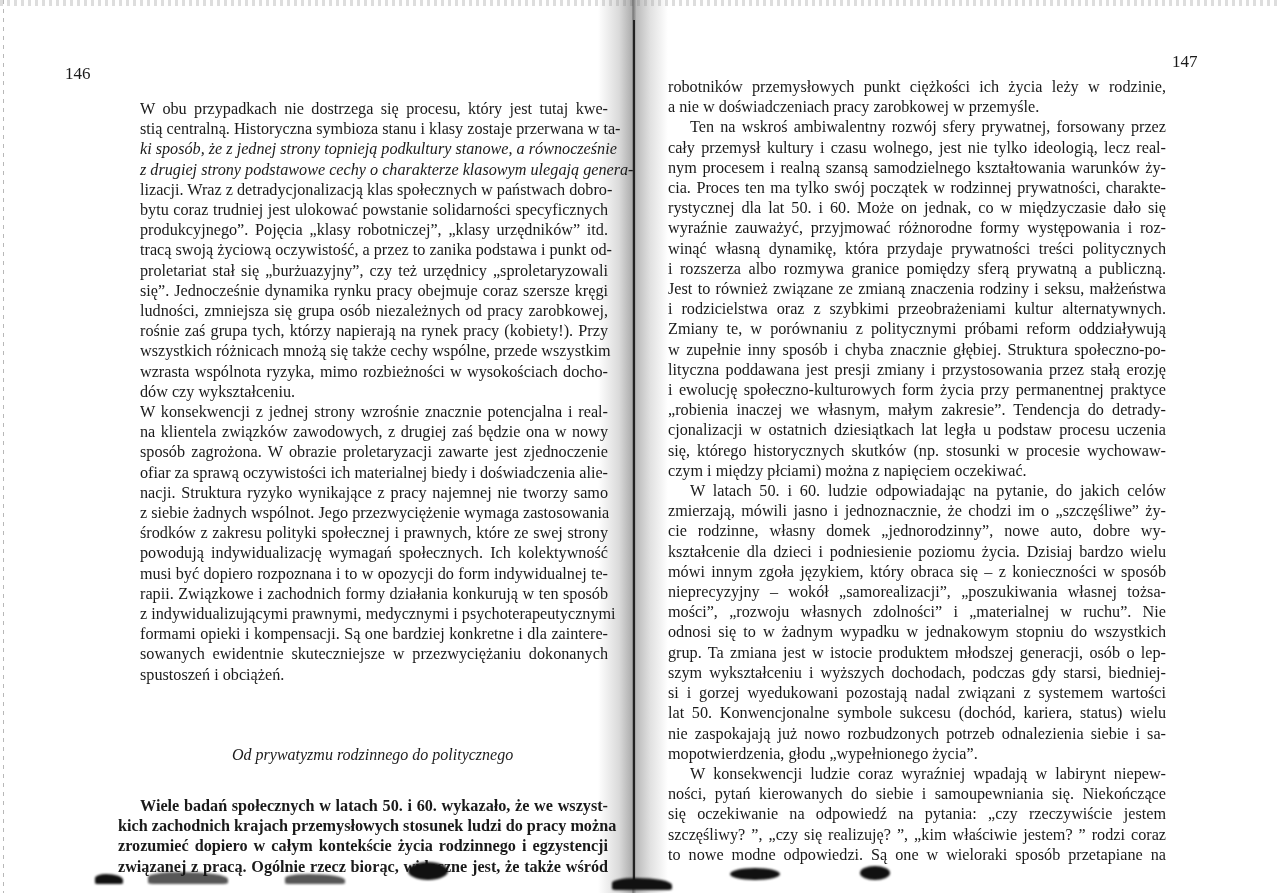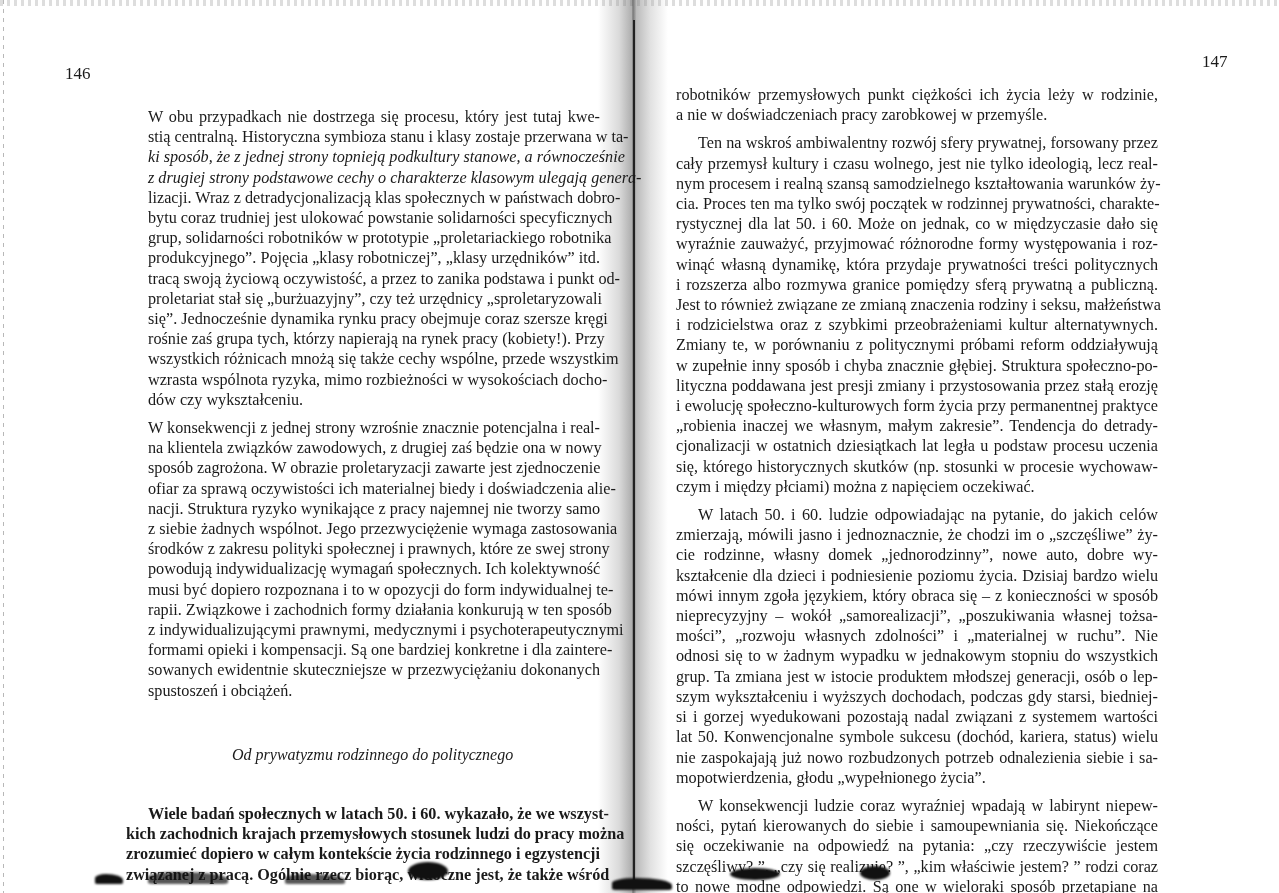--- a/index.html
+++ b/index.html
@@ -16,25 +16,25 @@
   .gutter {
     position:absolute; left:598px; top:0; width:70px; height:893px;
     background:
       linear-gradient(90deg, rgba(255,255,255,0) 0%, rgba(150,150,150,.35) 30%, rgba(110,110,110,.55) 48%, rgba(60,60,60,.7) 50%, rgba(120,120,120,.5) 55%, rgba(170,170,170,.35) 75%, rgba(255,255,255,0) 100%);
   }
   .gutter-line { position:absolute; left:633px; top:20px; width:2px; height:860px; background:#222; }
   .bottom-blobs { position:absolute; left:0; top:852px; width:1279px; height:41px; }
   .blob { position:absolute; background:#111; border-radius:40% 60% 10% 10%; filter:blur(1.2px); }
   .page-num { position:absolute; font-size:17px; }
   .pn-left { left:65px; top:64px; }
-  .pn-right { left:1172px; top:52px;margin-left:30px; }
+  .pn-right { left:1172px; top:52px; }
   .col { position:absolute; font-size:16.2px; line-height:20.2px; text-align:justify; }
   .col-left { left:118px; top:99px; width:490px; }
   .col-right { left:668px; top:77px; width:498px; }
-  .col p { margin:8px; text-indent:0; }
+  .col p { margin:0; text-indent:0; }
   .col p.ind { text-indent:22px; }
   .col .line { display:block; white-space:nowrap; text-align:justify; text-align-last:justify; }
   .col .line.last { text-align-last:left; }
   .heading { position:absolute; left:232px; top:746px; font-size:16px; font-style:italic; }
   .col-left2 { left:118px; top:796px; width:490px;font-weight:bold; }
 </style>
 </head>
 <body>
 
 <div class="spread">
@@ -46,25 +46,25 @@
   <div class="page-num pn-left">146</div>
 
   <div class="col col-left">
     <p class="ind">
       <span class="line">W obu przypadkach nie dostrzega się procesu, który jest tutaj kwe-</span>
       <span class="line"><span>stią centralną. Historyczna symbioza stanu i klasy zostaje przerwana w ta-</span></span>
       <span class="line" style="font-style:italic">ki sposób, że z jednej strony topnieją podkultury stanowe, a równocześnie</span>
       <span class="line" style="font-style:italic">z drugiej strony podstawowe cechy o charakterze klasowym ulegają genera-</span>
       <span class="line">lizacji. Wraz z detradycjonalizacją klas społecznych w państwach dobro-</span>
       <span class="line">bytu coraz trudniej jest ulokować powstanie solidarności specyficznych</span>
-      <span class="line">grup, solidarności robotników w prototypie „proletariackiego robotnika</span>
       <span class="line">produkcyjnego”. Pojęcia „klasy robotniczej”, „klasy urzędników” itd.</span>
       <span class="line">tracą swoją życiową oczywistość, a przez to zanika podstawa i punkt od-</span>
       <span class="line">proletariat stał się „burżuazyjny”, czy też urzędnicy „sproletaryzowali</span>
       <span class="line">się”. Jednocześnie dynamika rynku pracy obejmuje coraz szersze kręgi</span>
+      <span class="line">ludności, zmniejsza się grupa osób niezależnych od pracy zarobkowej,</span>
       <span class="line">rośnie zaś grupa tych, którzy napierają na rynek pracy (kobiety!). Przy</span>
       <span class="line">wszystkich różnicach mnożą się także cechy wspólne, przede wszystkim</span>
       <span class="line">wzrasta wspólnota ryzyka, mimo rozbieżności w wysokościach docho-</span>
       <span class="line last">dów czy wykształceniu.</span>
     </p>
     <p class="ind">
       <span class="line" style="text-indent:22px">W konsekwencji z jednej strony wzrośnie znacznie potencjalna i real-</span>
       <span class="line">na klientela związków zawodowych, z drugiej zaś będzie ona w nowy</span>
       <span class="line">sposób zagrożona. W obrazie proletaryzacji zawarte jest zjednoczenie</span>
       <span class="line">ofiar za sprawą oczywistości ich materialnej biedy i doświadczenia alie-</span>

